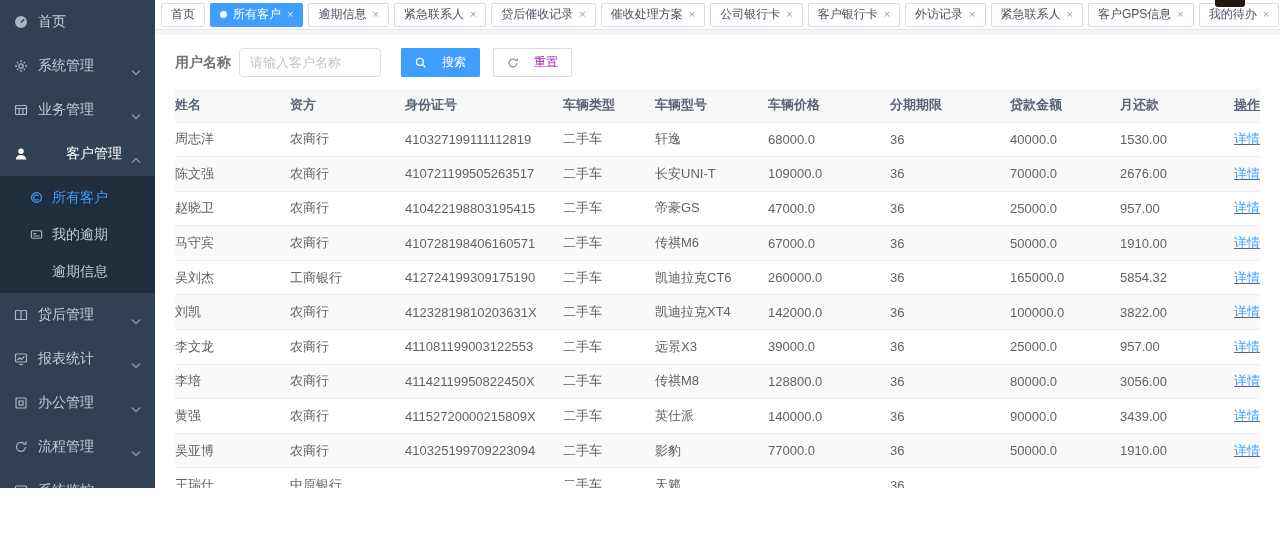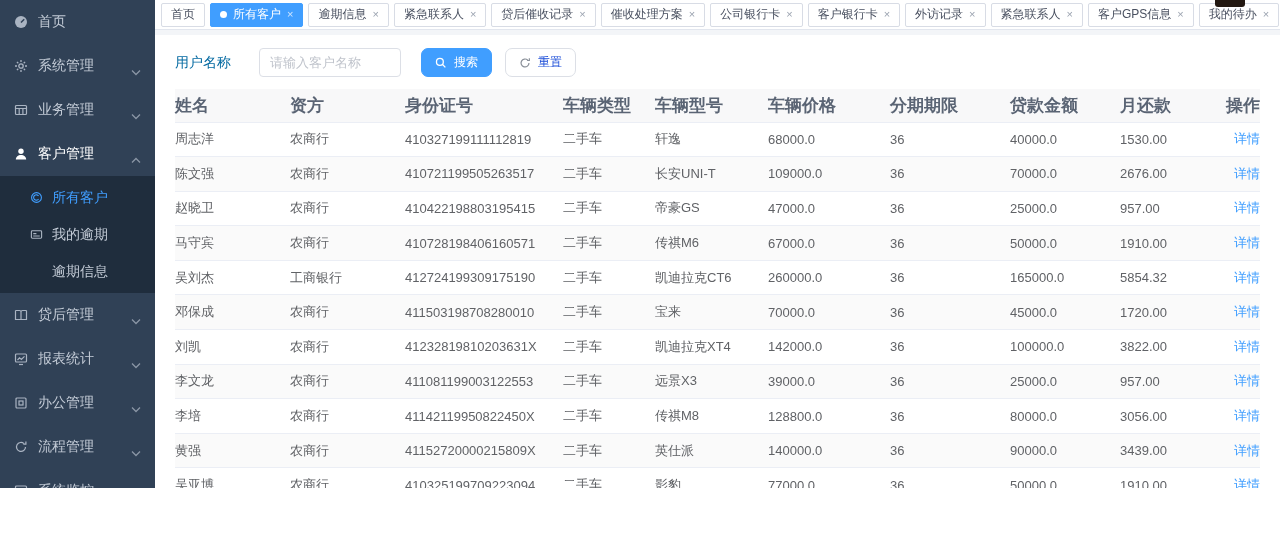--- a/index.html
+++ b/index.html
@@ -27,35 +27,35 @@
   .tab.active .tab-dot { display:inline-block; width:7px; height:7px; border-radius:50%; background:#fff; margin-right:6px; }
   .tab .tab-close { margin-left:6px; font-size:11px; color:#9aa2af; line-height:1; }
   .tab .tab-close::after { content:"×"; }
   .tab.active .tab-close { color:#cfe6ff; }
   .tab-strip { height:5px; background:#f3f5f8; }
 
   .avatar-frag { position:absolute; top:0; right:35px; width:30px; height:7px; background:#231811; border-radius:0 0 3px 3px; z-index:9; }
 
   
   .search-row { display:flex; align-items:center; padding:13px 0 12px 20px; }
-  .search-label { font-size:14px; font-weight:normal; color:#0369a1; margin-right:28px; }
+  .search-label { font-size:14px; font-weight:bold; color:#737373; margin-right:8px; }
   .search-input { width:142px; height:29px; border:1px solid #dcdfe6; border-radius:4px; padding:0 10px; font-size:13px; color:#606266; outline:none; }
   .search-input::placeholder { color:#c0c4cc; }
-  .btn { height:29px; display:inline-flex; align-items:center; gap:7px; border-radius:7px; font-size:12px; padding:0 13px; cursor:pointer; border:1px solid transparent; }
+  .btn { height:29px; display:inline-flex; align-items:center; gap:15px; border-radius:1px; font-size:12px; padding:0 13px; cursor:pointer; border:1px solid transparent; }
   .btn-primary { background:#409EFF; border-color:#409EFF; color:#fff; margin-left:20px; }
-  .btn-plain { background:#fff; border-color:#dcdfe6; color:#1d4ed8; margin-left:13px; }
+  .btn-plain { background:#fff; border-color:#dcdfe6; color:#a21caf; margin-left:13px; }
   .btn svg { flex:none; }
 
   
   .table-wrap { padding:0 20px; }
   table { width:100%; border-collapse:collapse; table-layout:fixed; }
-  thead th { height:33px; font-size:17px; font-weight:bold; color:#5a6474; text-align:left; background:#f8f8f9; border-bottom:1px solid #ebeef5; padding:0; }
+  thead th { height:33px; font-size:13px; font-weight:bold; color:#5a6474; text-align:left; background:#f8f8f9; border-bottom:1px solid #ebeef5; padding:0; }
   tbody td { height:34.6px; font-size:13px; color:#606266; border-bottom:1px solid #ebeef5; padding:0; overflow:hidden; white-space:nowrap; }
   tbody tr:nth-child(even) { background:#fafafa; }
-  th.col-op, td.col-op { text-align:right; }
+  th.col-op, td.col-op { text-align:right;text-decoration:underline; }
   .detail-link { color:#409EFF; font-size:13px; text-decoration:none; cursor:pointer;margin-top:12px; }
 </style>
 </head>
 <body>
 
 <div class="page">
 
   <nav class="sidebar">
     <div class="side-item">
       <span class="s-icon">
@@ -86,21 +86,21 @@
             <rect x="1.5" y="2.5" width="11" height="9" rx="1"></rect>
             <path d="M1.5 5.5h11M5.2 5.5v6M8.9 5.5v6"></path>
           </svg>
       </span>
       <span>业务管理</span>
       <span class="chev"><svg viewBox="0 0 10 7" width="10" height="7">
             <polyline points="1,1.5 5,5.5 9,1.5" fill="none" stroke="currentColor" stroke-width="1.3"></polyline>
           </svg></span>
     </div>
 
-    <div class="side-item" style="color:#fff;">
+    <div class="side-item" style="color:#fff;gap:28px;">
       <span class="s-icon" style="color:#fff;">
         <svg viewBox="0 0 14 14" width="14" height="14" fill="currentColor">
             <circle cx="7" cy="4.3" r="2.7"></circle>
             <path d="M1.8 12.6c0-3 2.3-4.7 5.2-4.7s5.2 1.7 5.2 4.7z"></path>
           </svg>
       </span>
       <span>客户管理</span>
       <span class="chev"><svg viewBox="0 0 10 7" width="10" height="7">
             <polyline points="1,5.5 5,1.5 9,5.5" fill="none" stroke="currentColor" stroke-width="1.3"></polyline>
           </svg></span>
@@ -404,32 +404,20 @@
               <td>412724199309175190</td>
               <td>二手车</td>
               <td>凯迪拉克CT6</td>
               <td>260000.0</td>
               <td>36</td>
               <td>165000.0</td>
               <td>5854.32</td>
               <td class="col-op"><a class="detail-link">详情</a></td>
             </tr>
 
-            <tr>
-              <td>邓保成</td>
-              <td>农商行</td>
-              <td>411503198708280010</td>
-              <td>二手车</td>
-              <td>宝来</td>
-              <td>70000.0</td>
-              <td>36</td>
-              <td>45000.0</td>
-              <td>1720.00</td>
-              <td class="col-op"><a class="detail-link">详情</a></td>
-            </tr>
 
             <tr>
               <td>刘凯</td>
               <td>农商行</td>
               <td>41232819810203631X</td>
               <td>二手车</td>
               <td>凯迪拉克XT4</td>
               <td>142000.0</td>
               <td>36</td>
               <td>100000.0</td>

